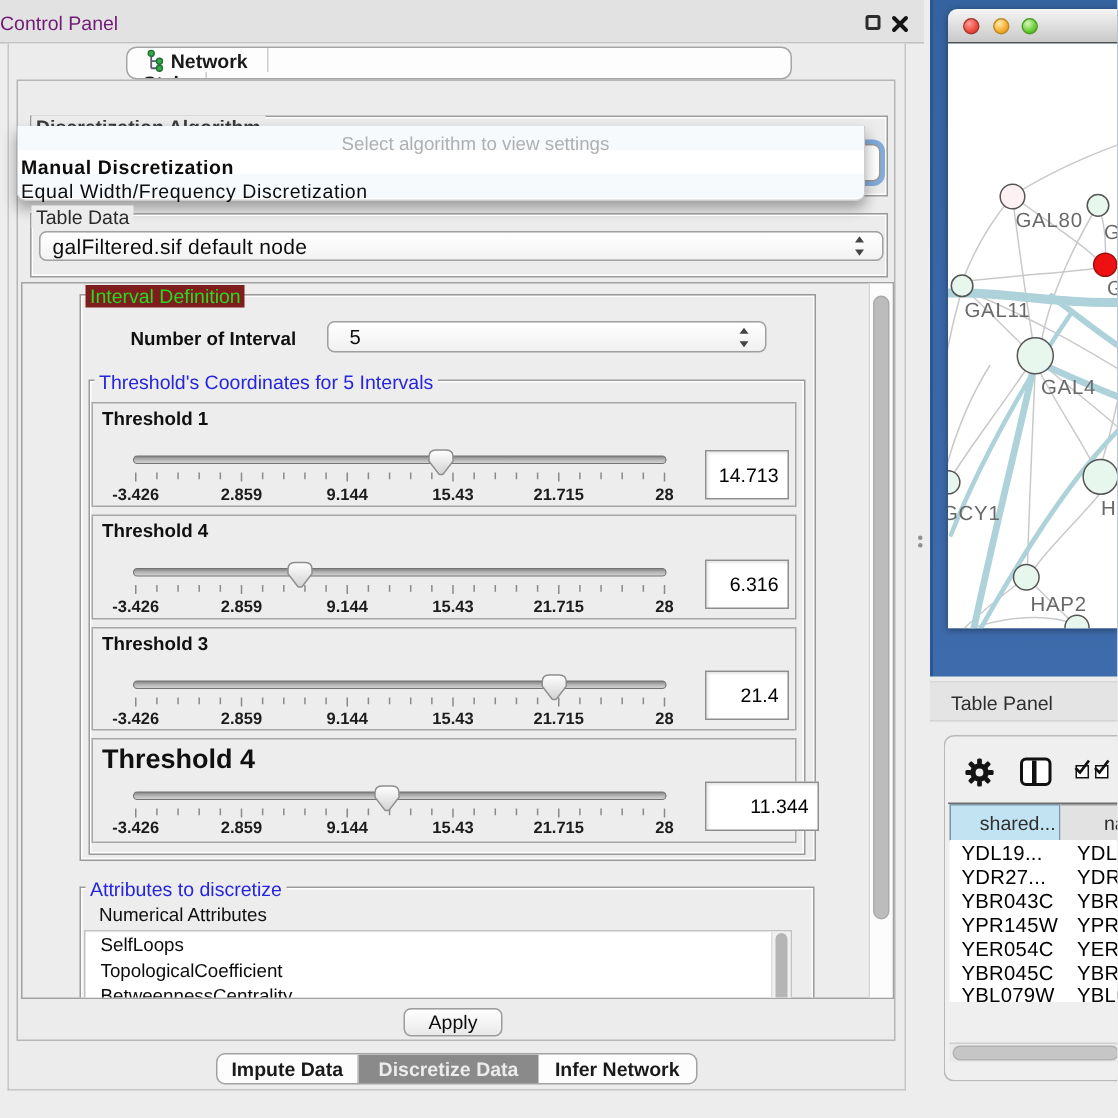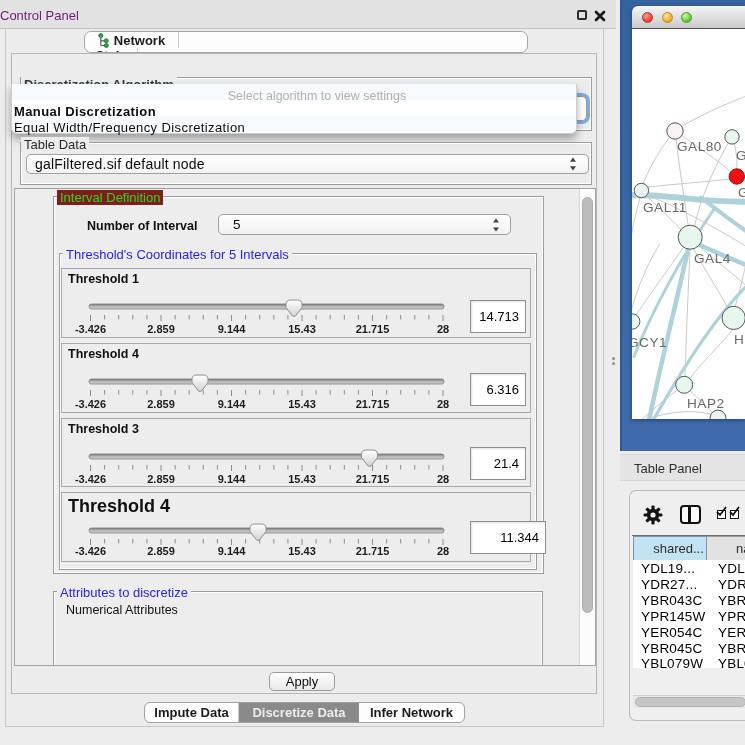--- a/index.html
+++ b/index.html
@@ -242,20 +242,25 @@
 
 <div class="abs" style="left:470px;top:300px;width:56px;height:33px;background:#fff;border:1px solid #8e8e8e;box-shadow:inset 1px 1px 2px rgba(0,0,0,0.12);font-size:13px;color:#000;text-align:right;line-height:31px;padding-right:6px;">14.713</div>
 <div class="abs" style="left:470px;top:373px;width:56px;height:33px;background:#fff;border:1px solid #8e8e8e;box-shadow:inset 1px 1px 2px rgba(0,0,0,0.12);font-size:13px;color:#000;text-align:right;line-height:31px;padding-right:6px;">6.316</div>
 <div class="abs" style="left:470px;top:447px;width:56px;height:33px;background:#fff;border:1px solid #8e8e8e;box-shadow:inset 1px 1px 2px rgba(0,0,0,0.12);font-size:13px;color:#000;text-align:right;line-height:31px;padding-right:6px;">21.4</div>
 <div class="abs" style="left:470px;top:521px;width:76px;height:33px;background:#fff;border:1px solid #8e8e8e;box-shadow:inset 1px 1px 2px rgba(0,0,0,0.12);font-size:13px;color:#000;text-align:right;line-height:31px;padding-right:6px;">11.344</div>
 
 <div class="abs" style="left:15px;top:189px;width:581px;height:476px;overflow:hidden;">
   <div class="abs etched" style="left:38px;top:402px;width:490px;height:120px;"></div>
   <div class="glabel" style="left:42px;top:396px;font-size:13px;color:#2525dd;background:#ededed;">Attributes to discretize</div>
   <div class="abs" style="left:51px;top:414px;font-size:12.5px;font-weight:normal;color:#101010;">Numerical Attributes</div>
+  <div class="abs" style="left:41px;top:431px;width:472px;height:60px;background:#fff;border:1px solid #c2c2c2;overflow:hidden;">
+    <div style="font-size:12.5px;color:#0c0c0c;padding-left:10px;line-height:17px;padding-top:1px;">SelfLoops<br>TopologicalCoefficient<br>BetweennessCentrality</div>
+    <div style="position:absolute;right:0;top:0;width:13px;height:100%;background:#f0f0f0;border-left:1px solid #dcdcdc;"></div>
+    <div style="position:absolute;right:2.5px;top:1px;width:8px;height:58px;background:#b5b5b5;border-radius:4px 4px 0 0;"></div>
+  </div>
 </div>
 
 <div class="abs" style="left:269px;top:672px;width:66px;height:19px;background:linear-gradient(#ffffff,#e9e9e9);border:1px solid #9c9c9c;border-radius:5px;text-align:center;font-size:13px;color:#0c0c0c;line-height:17px;">Apply</div>
 
 <div class="abs" style="left:144px;top:702px;width:321px;height:21px;background:#fdfdfd;border:1px solid #a2a2a2;border-radius:6px;overflow:hidden;display:flex;font-size:13px;font-weight:600;color:#1a1a1a;">
   <div style="width:94px;display:flex;align-items:center;justify-content:center;border-right:1px solid #ccc;">Impute Data</div>
   <div style="width:120px;display:flex;align-items:center;justify-content:center;background:#8a8a8a;color:#ececec;">Discretize Data</div>
   <div style="flex:1;display:flex;align-items:center;justify-content:center;">Infer Network</div>
 </div>
 

